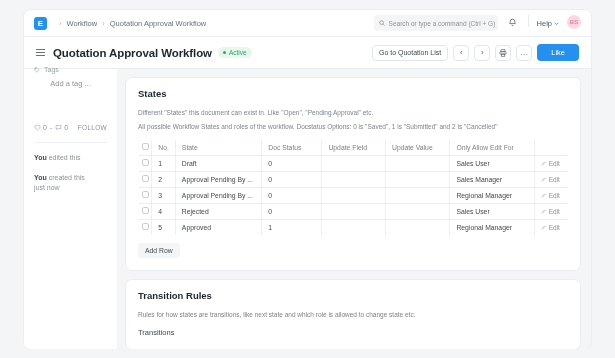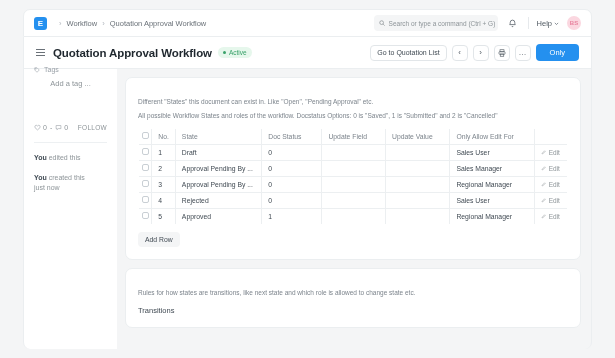--- a/index.html
+++ b/index.html
@@ -20,21 +20,21 @@
   }
   .brand-logo {
     width: 13px; height: 13px; border-radius: 3px; background: #2490ef;
     color: #fff; font-size: 8px; font-weight: bold;
     display: flex; align-items: center; justify-content: center;
     flex: 0 0 auto; margin-right: 7px;
   }
   .crumb-sep { color: #b0b6bd; font-size: 7.5px; margin: 0 5px; }
   .crumb { color: #6a7178; font-size: 7.5px; white-space: nowrap; }
   .crumb.current { color: #6a7178; }
-  .nav-right { margin-left: auto; display: flex; align-items: center; gap: 8px; }
+  .nav-right { margin-left: auto; display: flex; gap: 8px; }
   .searchbox {
     width: 124px; height: 16px; background: #f4f5f6; border-radius: 4px;
     display: flex; align-items: center; padding: 0 5px; gap: 4px;
   }
   .searchbox .ph { font-size: 6.5px; color: #8d9498; white-space: nowrap; }
   .icon-btn { width: 14px; height: 14px; display: flex; align-items: center; justify-content: center; color: #525b63; }
   .divider-v { width: 1px; height: 12px; background: #e6e9ec; }
   .help { font-size: 7.5px; color: #525b63; display: flex; align-items: center; gap: 2px; }
   .avatar {
     width: 14px; height: 14px; border-radius: 50%; background: #fbd7e0;
@@ -189,21 +189,21 @@
       <div class="btn-sq">‹</div>
       <div class="btn-sq">›</div>
       <div class="btn-sq">
         <svg width="8" height="8" viewBox="0 0 16 16" fill="none" stroke="#525b63" stroke-width="1.3">
           <rect x="4" y="1.5" width="8" height="4"></rect>
             <rect x="2" y="5.5" width="12" height="5" rx="1"></rect>
           <rect x="4.5" y="10" width="7" height="4.5"></rect>
         </svg>
       </div>
       <div class="btn-sq">…</div>
-      <div class="btn-primary">Only</div>
+      <div class="btn-primary">Like</div>
     </div>
   </div>
 
   <div class="body-wrap">
 
     <div class="sidebar">
       <div class="sb-tagrow">
         <span>
           <svg width="6" height="6" viewBox="0 0 16 16" fill="none" stroke="#9aa1a8" stroke-width="1.5">
             <path d="M2 2h6l6 6-6 6-6-6z"></path>
@@ -244,20 +244,21 @@
       <div class="sb-line">
         <b>You</b>
         <span>created this</span><br>
         <span>just now</span>
       </div>
     </div>
 
     <div class="content">
 
       <div class="card">
+        <div class="sec-title">States</div>
         <div class="sec-desc">Different "States" this document can exist in. Like "Open", "Pending Approval" etc.</div>
         <div class="field-help">All possible Workflow States and roles of the workflow. Docstatus Options: 0 is "Saved", 1 is "Submitted" and 2 is "Cancelled"</div>
 
         <table class="grid">
           <thead>
             <tr>
               <th class="col-cb">
                 <span class="cb"></span>
               </th>
               <th class="col-no">No.</th>
@@ -365,19 +366,20 @@
                   </span>
                 </td>
               </tr>
             </tbody>
         </table>
 
         <div class="btn-addrow">Add Row</div>
       </div>
 
       <div class="card">
+        <div class="sec-title">Transition Rules</div>
         <div class="sec-desc">Rules for how states are transitions, like next state and which role is allowed to change state etc.</div>
         <div class="field-label">Transitions</div>
       </div>
 
     </div>
   </div>
 </div>
 
 </body></html>

